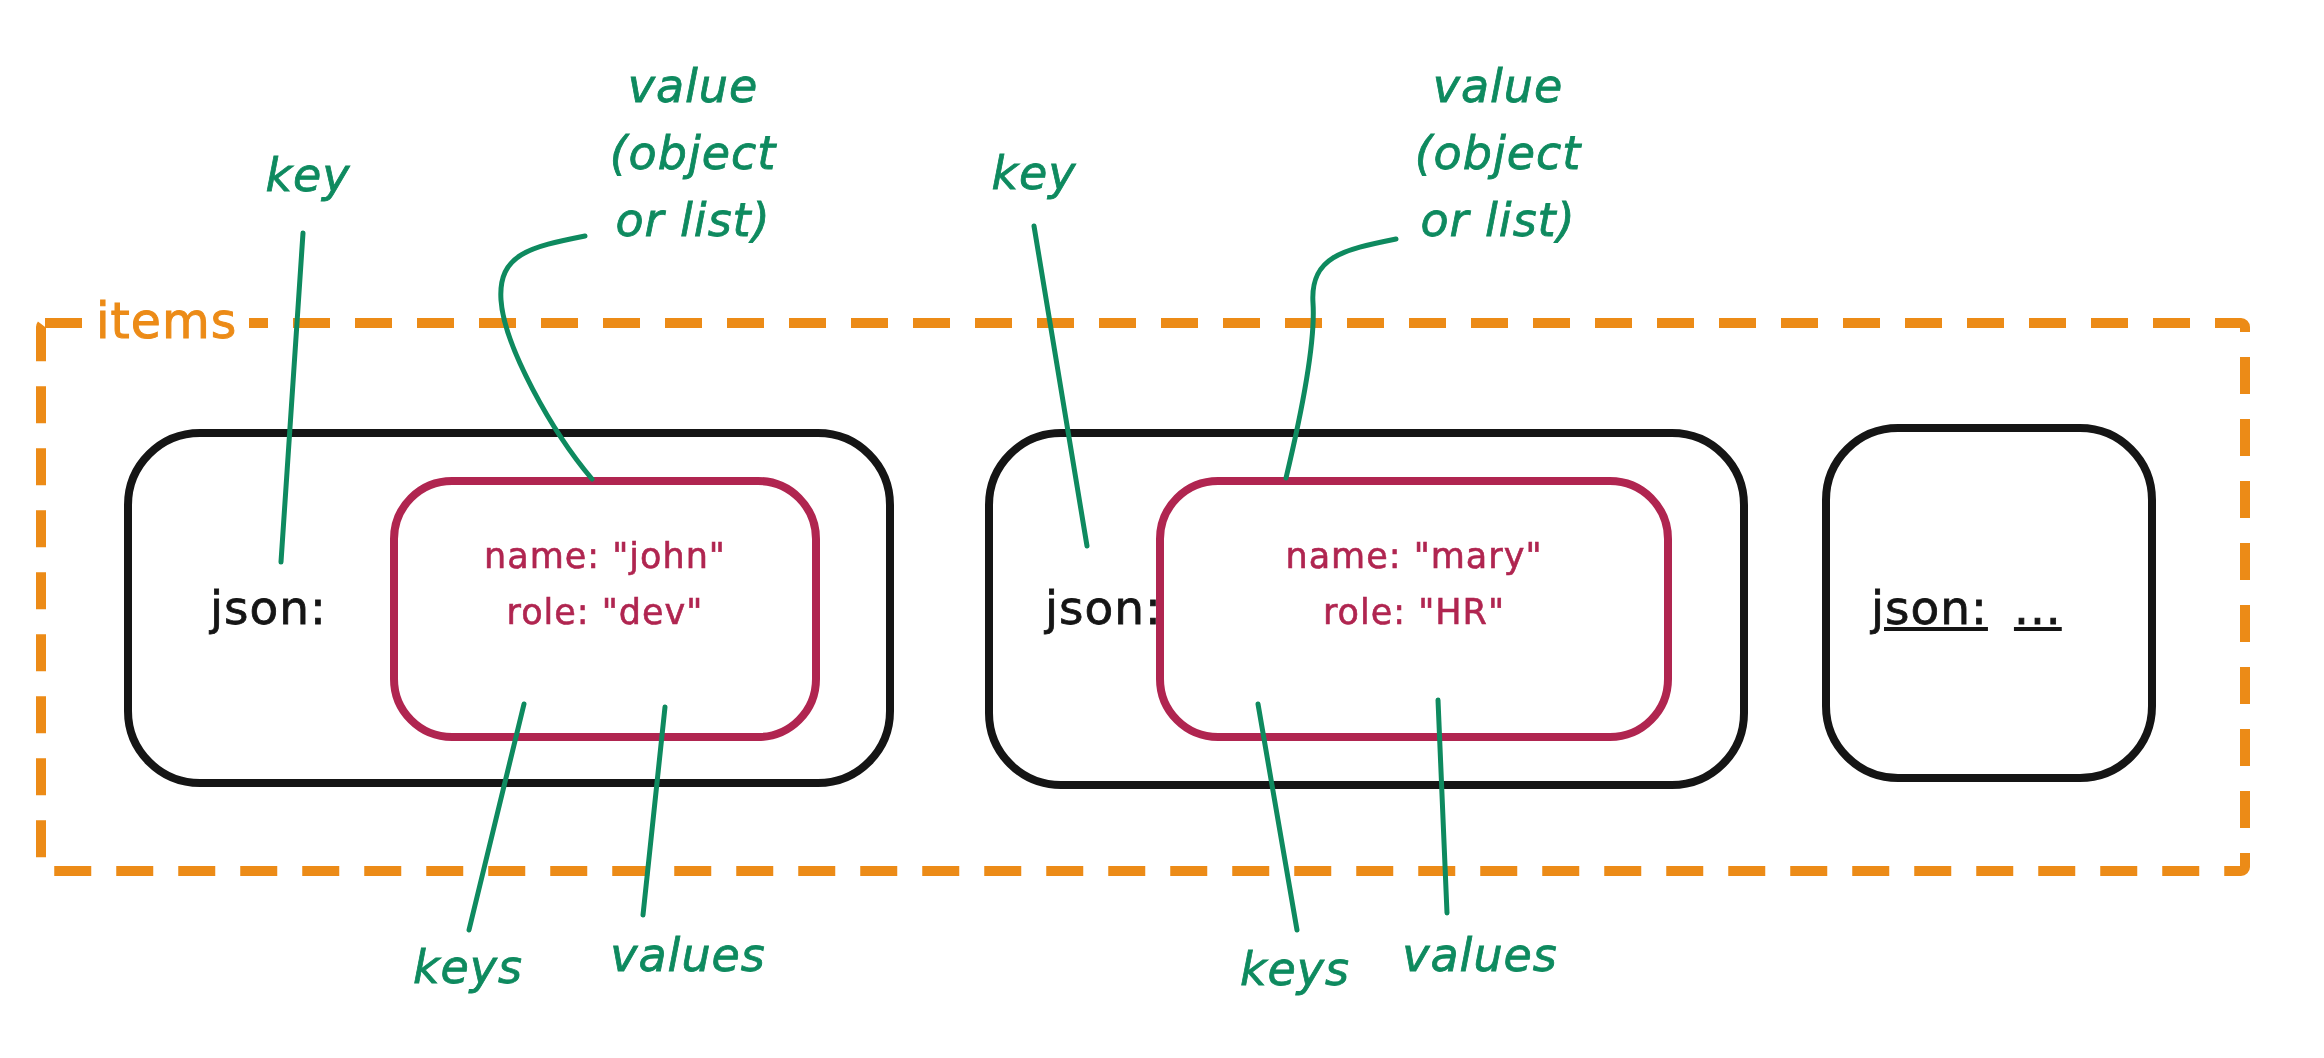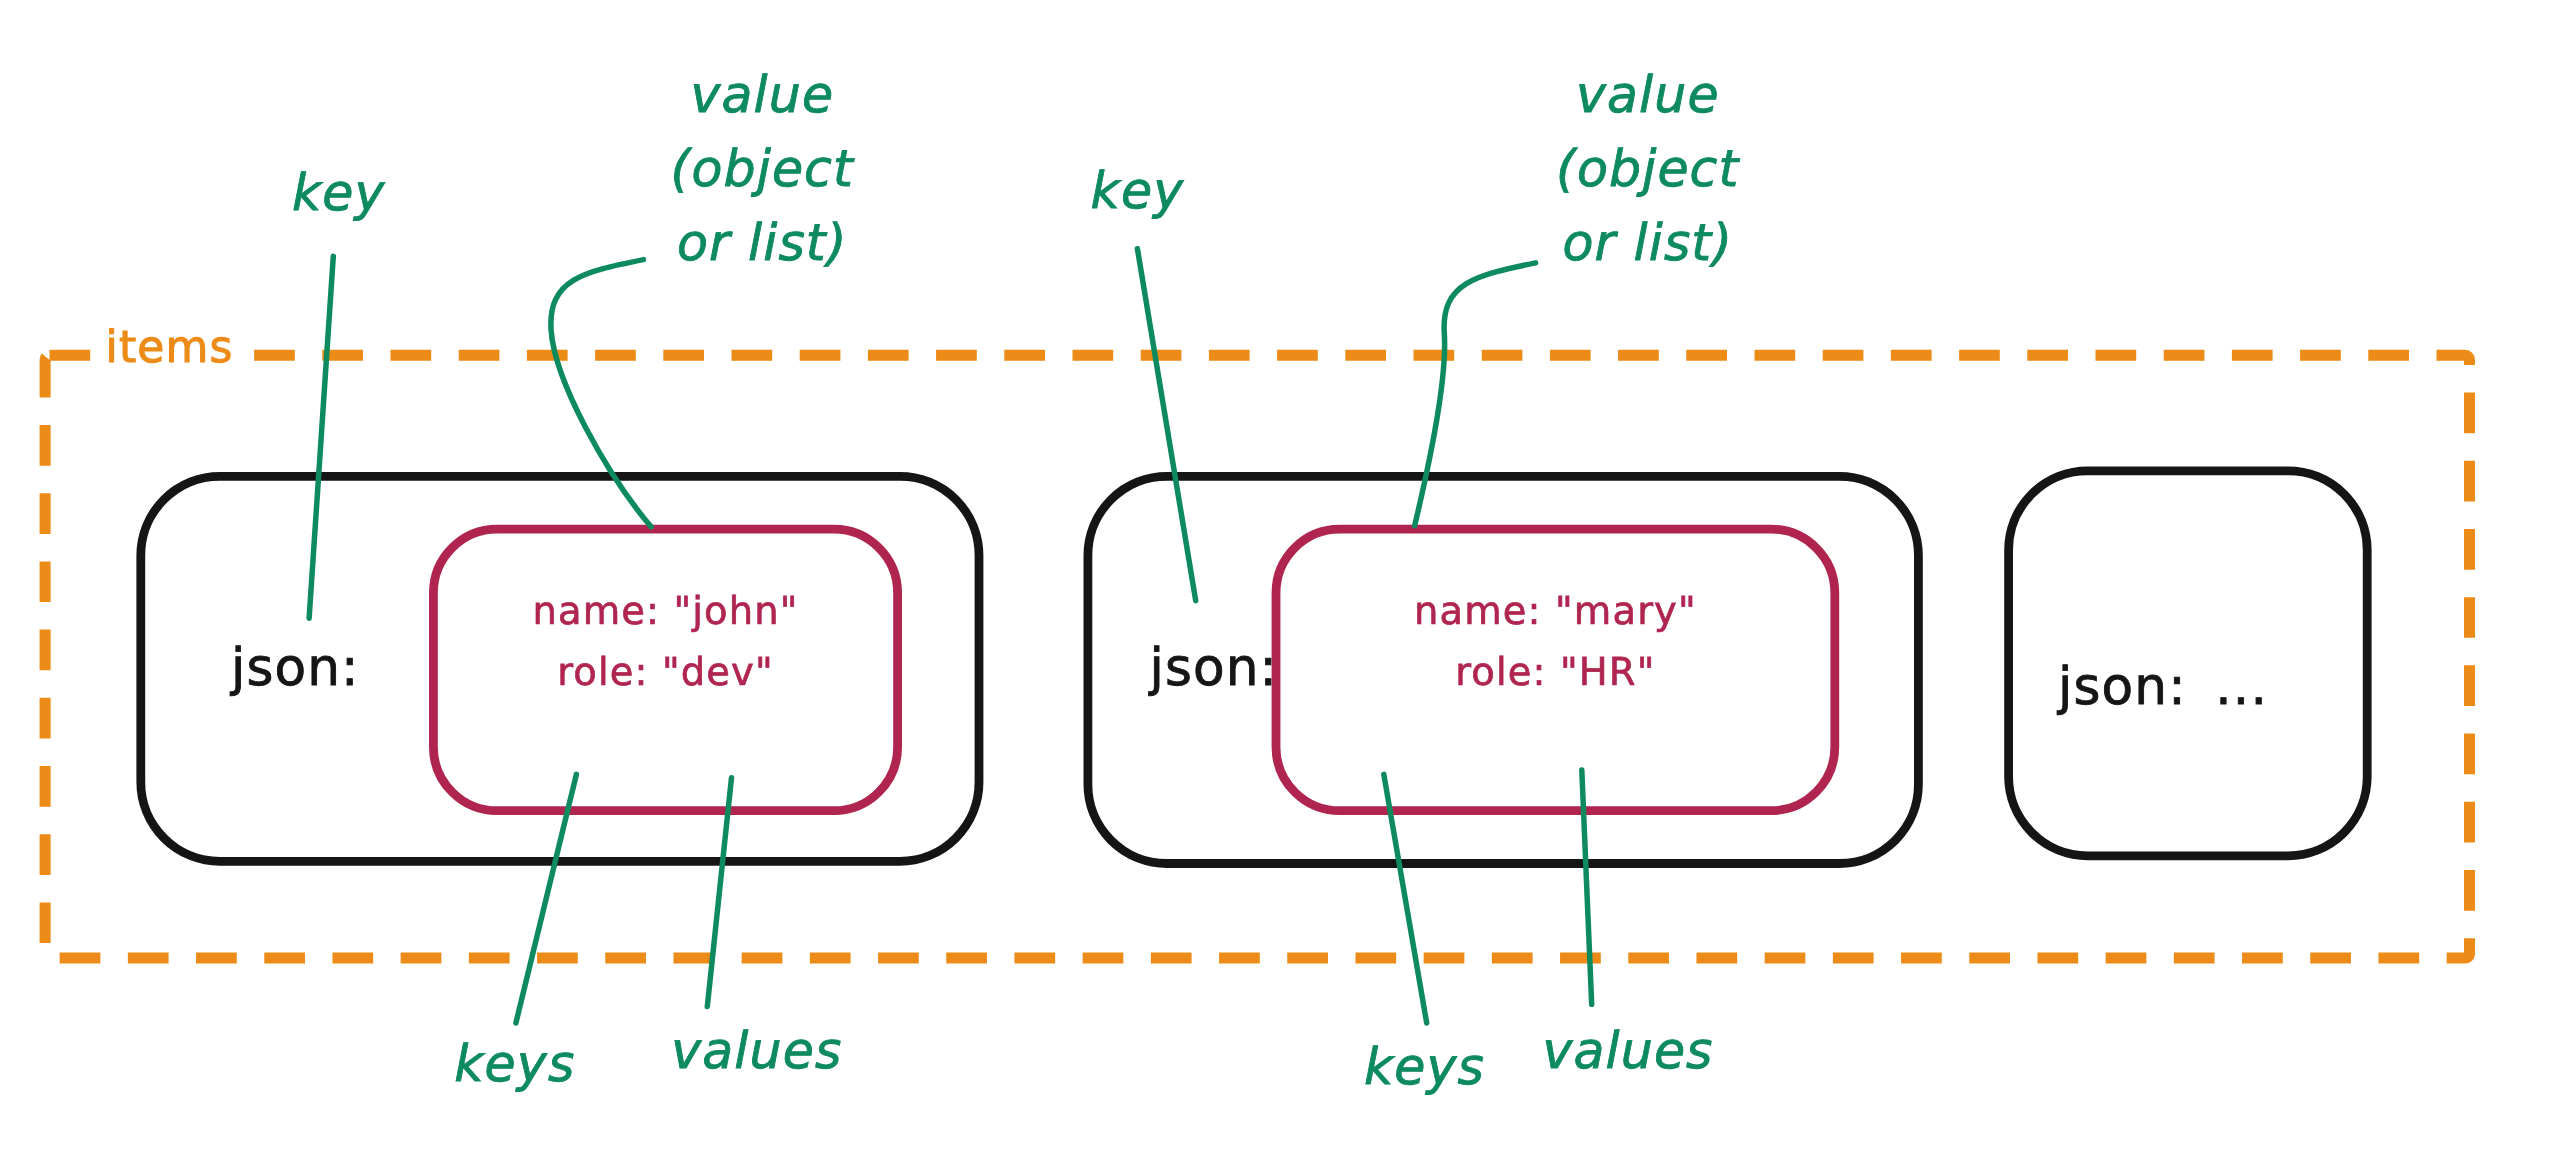--- a/index.html
+++ b/index.html
@@ -16,21 +16,21 @@
     font-family:"DejaVu Sans", sans-serif;
   }
   #diagram-svg{position:absolute;left:0;top:0;z-index:1;}
   .shape{fill:none;stroke-linecap:round;stroke-linejoin:round;}
   .black-box{stroke:var(--ink);stroke-width:8;}
   .crimson-box{stroke:var(--crimson);stroke-width:8;}
   .green-line{stroke:var(--green);stroke-width:5;fill:none;stroke-linecap:round;}
   .orange-rect{stroke:var(--orange);stroke-width:10;stroke-dasharray:37 25;fill:none;}
   .lbl{position:absolute;z-index:2;letter-spacing:1px;}
   .green-lbl{color:var(--green);font-size:46px;-webkit-text-stroke:0.8px var(--green);}
-  .orange-lbl{color:var(--orange);font-size:40px;-webkit-text-stroke:1px var(--orange);background:var(--paper);padding:0 12px;}
+  .orange-lbl{color:var(--orange);font-size:49px;-webkit-text-stroke:1px var(--orange);background:var(--paper);padding:0 12px;}
   .ink-lbl{color:var(--ink);font-size:47px;-webkit-text-stroke:0.8px var(--ink);}
   .crimson-lbl{color:var(--crimson);font-size:35px;-webkit-text-stroke:0.6px var(--crimson);line-height:56px;text-align:center;}
   .center{text-align:center;font-style:italic;}
   .prewrap{white-space:pre-line;line-height:67px;}
   .ellipsis{margin-left:26px;}
 </style>
 </head>
 <body>
 
 <svg id="diagram-svg" width="2324" height="1058" viewBox="0 0 2324 1058" xmlns="http://www.w3.org/2000/svg">
@@ -71,20 +71,20 @@
   <div>name: "john"</div>
   <div>role: "dev"</div>
 </div>
 
 <div class="lbl ink-lbl" style="left:1045px;top:580px;">json:</div>
 <div class="lbl crimson-lbl" style="left:1234px;top:528px;width:360px;">
   <div>name: "mary"</div>
   <div>role: "HR"</div>
 </div>
 
-<div class="lbl ink-lbl" style="left:1871px;top:597px;">
+<div class="lbl ink-lbl" style="left:1871px;top:580px;text-decoration:underline;">
   <span>json:</span><span class="ellipsis">...</span>
 </div>
 
 <div class="lbl green-lbl center" style="left:398px;top:940px;width:140px;">keys</div>
 <div class="lbl green-lbl center" style="left:598px;top:928px;width:180px;">values</div>
 <div class="lbl green-lbl center" style="left:1225px;top:942px;width:140px;">keys</div>
 <div class="lbl green-lbl center" style="left:1390px;top:928px;width:180px;">values</div>
 
 </body></html>

